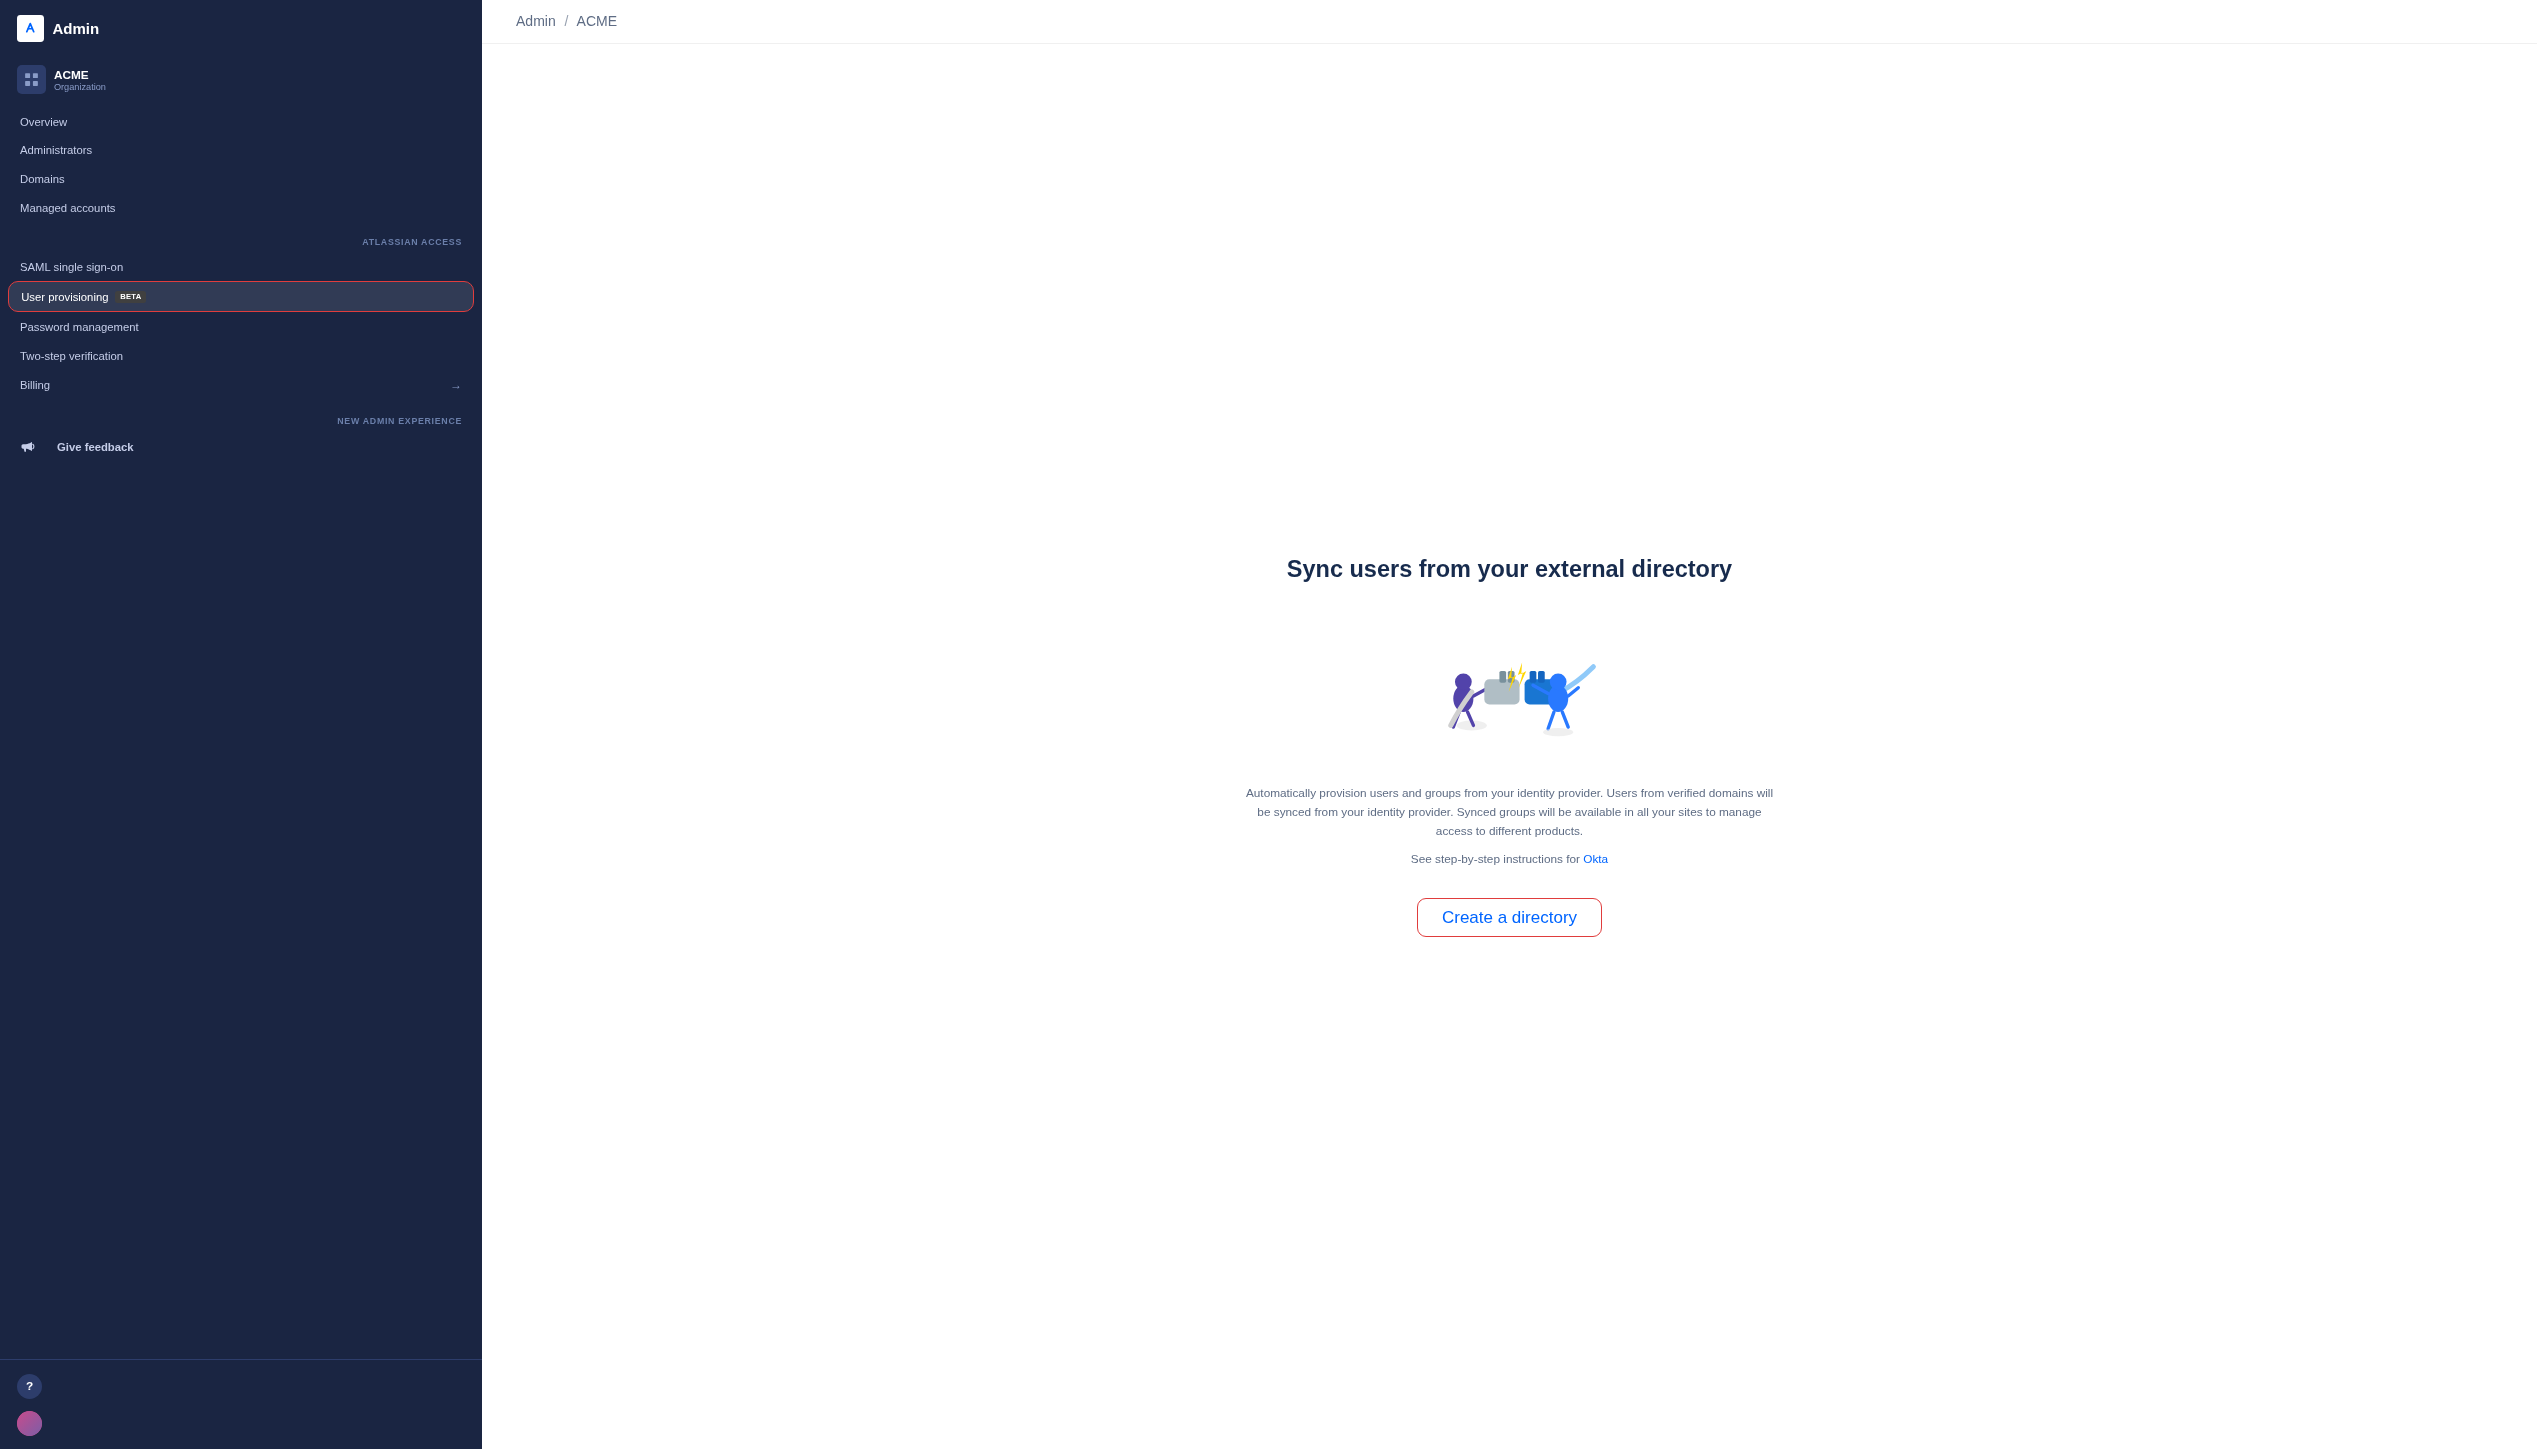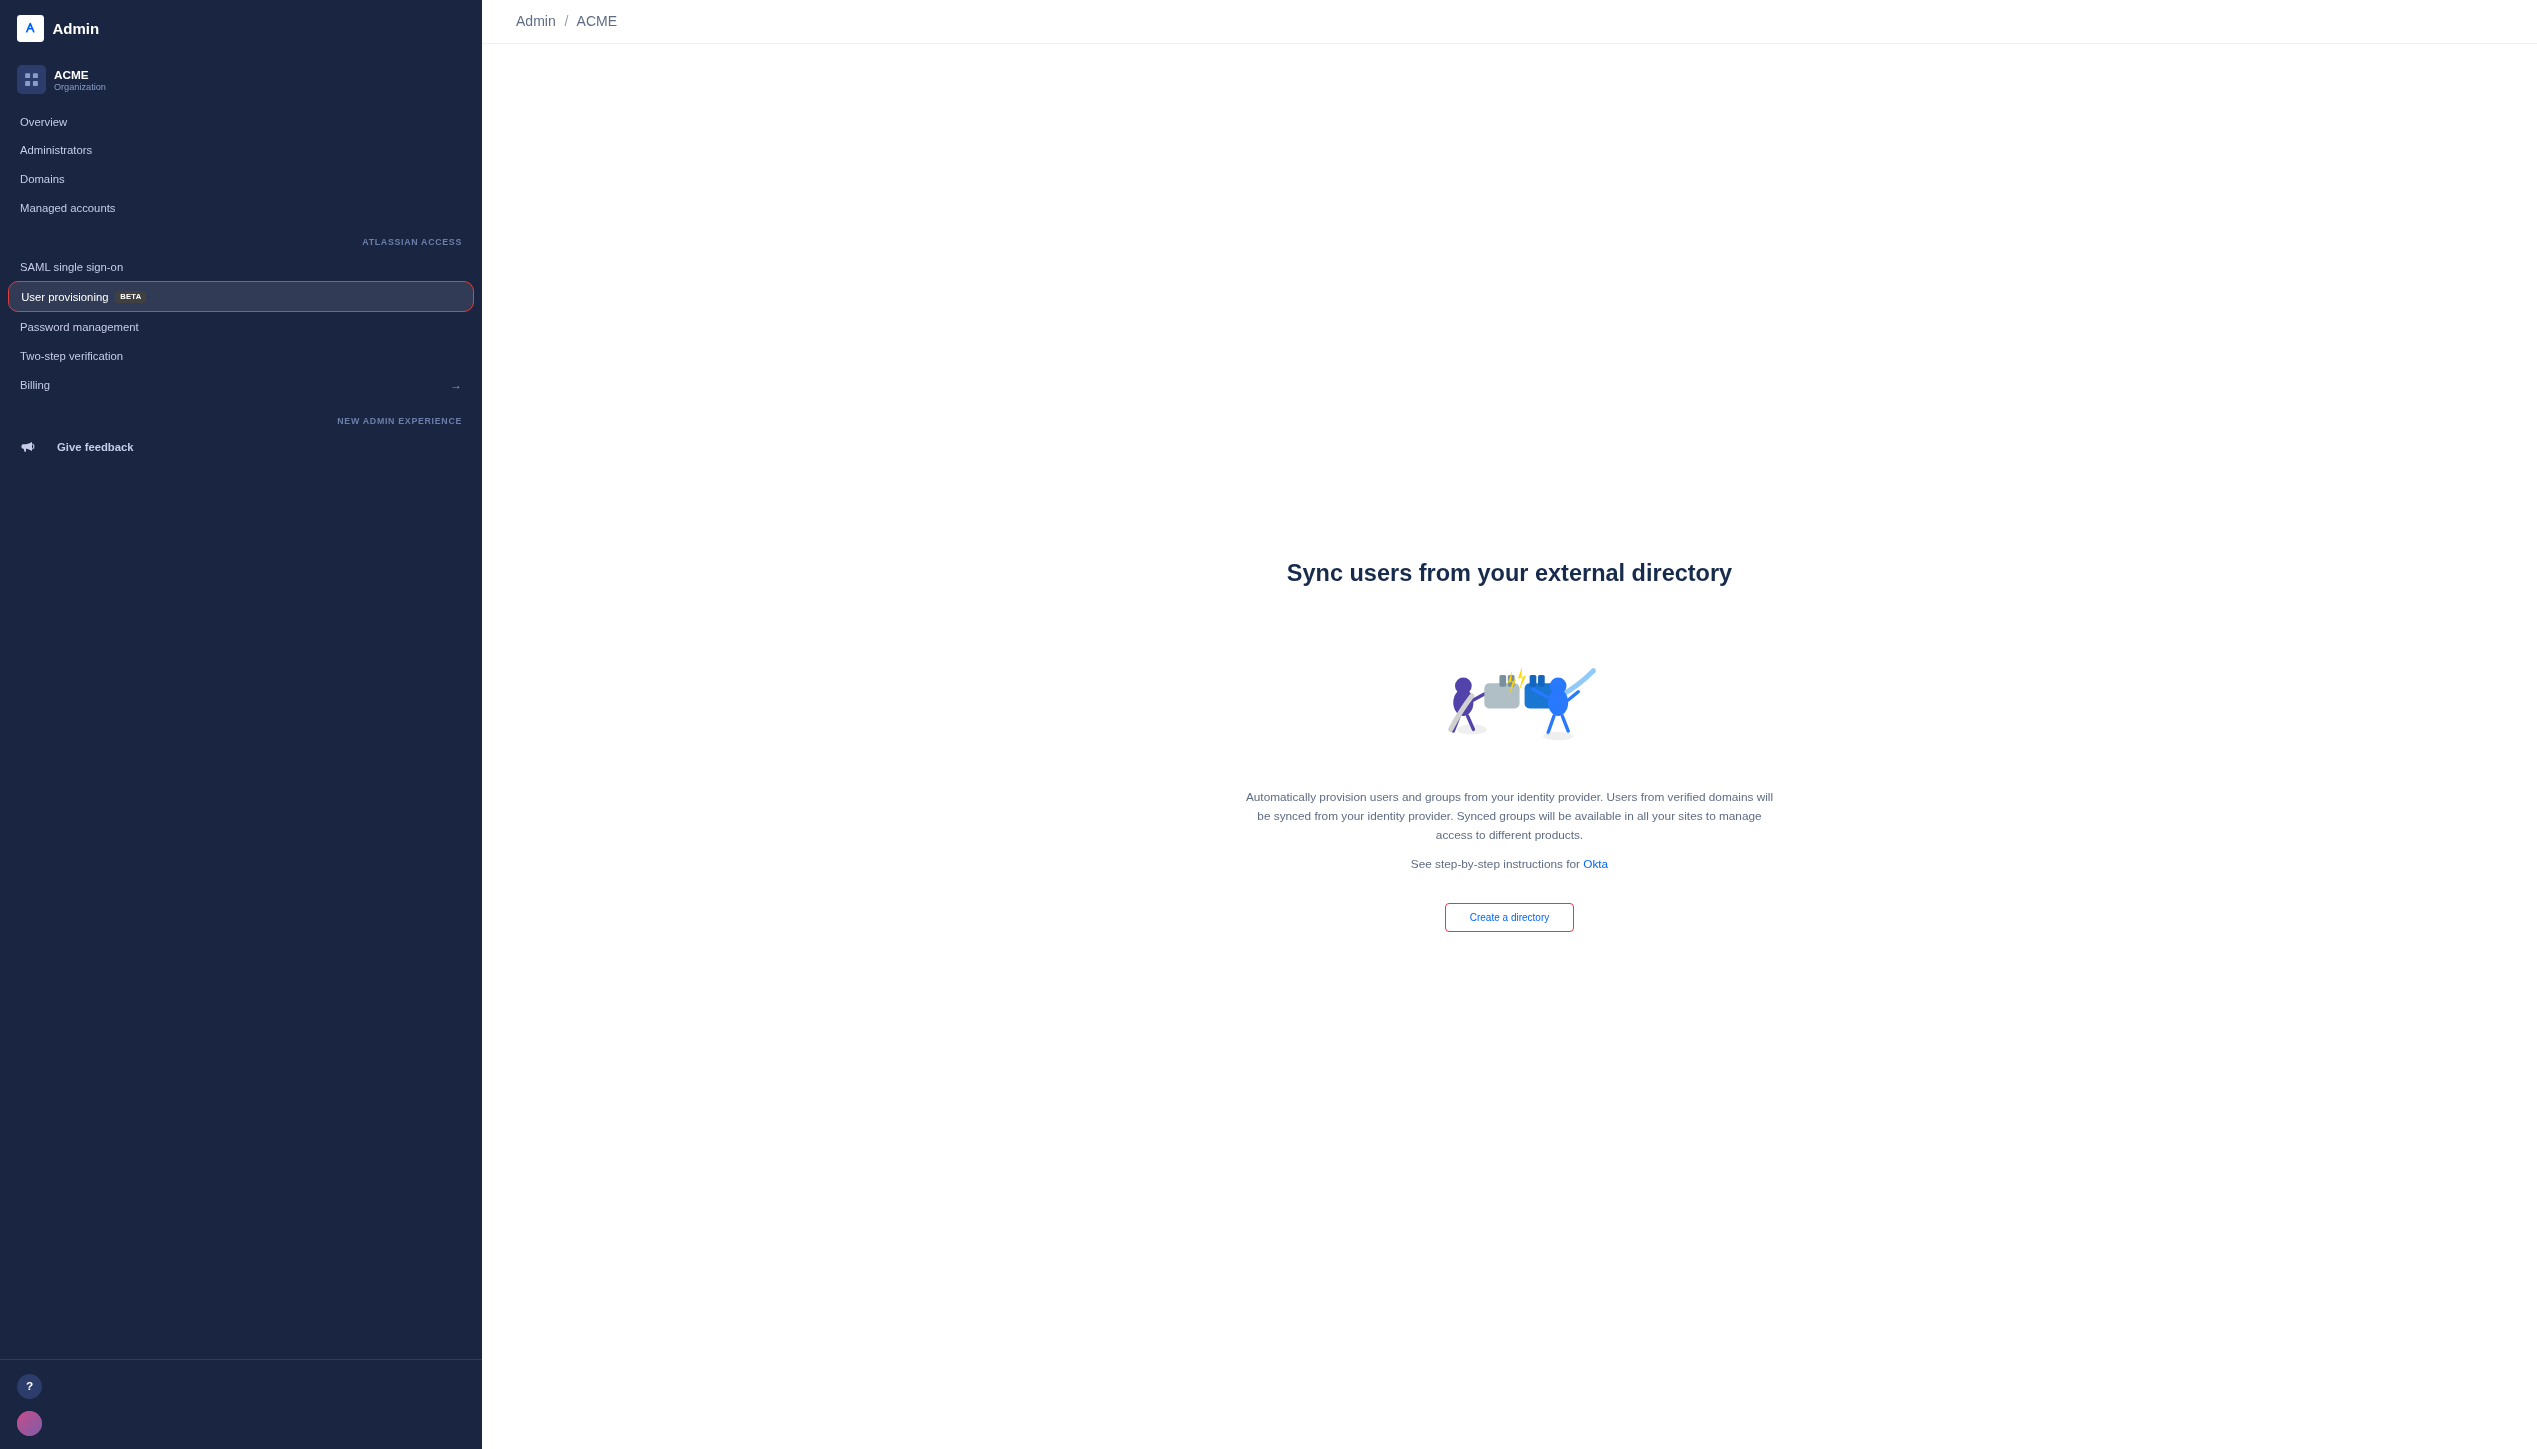--- a/index.html
+++ b/index.html
@@ -191,23 +191,23 @@
     }
     .step-link a {
       color: #0065ff;
       text-decoration: none;
     }
 
     .create-btn {
       background: #fff;
       color: #0065ff;
       border: 1.7px solid #e03d3d;
-      border-radius: 4px;
+      border-radius: 9px;
       padding: 8.4px 23.5px;
-      font-size: 10px;
+      font-size: 17px;
       font-weight: 500;
       cursor: pointer;
       transition: background 0.15s;
     }
 
     
     .illus-svg { width: 235px; height: 151px; }
   </style>
 </head>
 <body>

